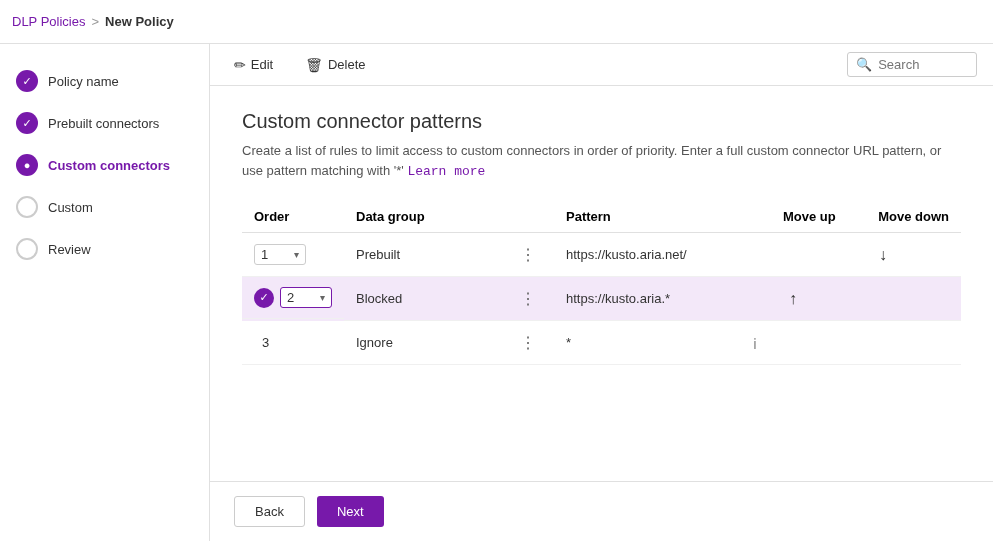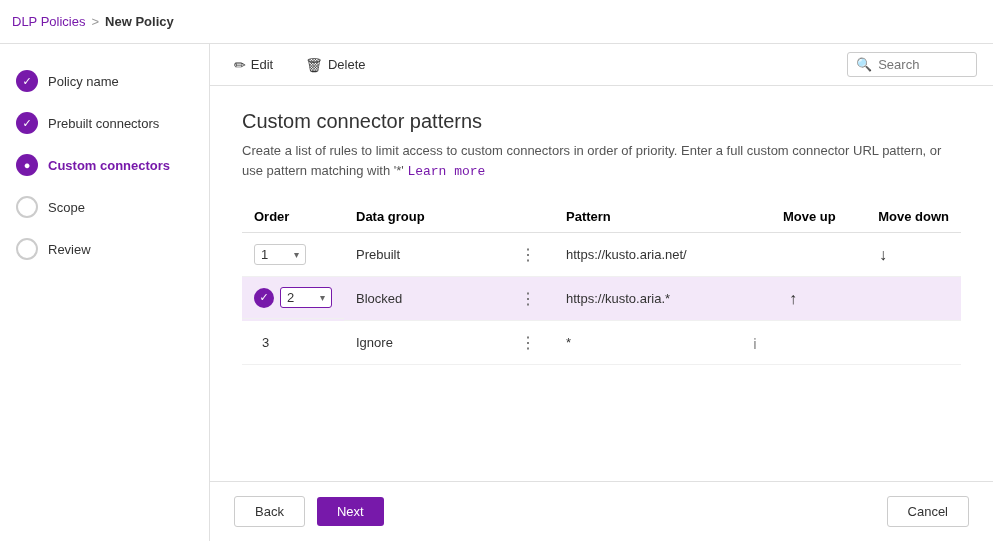--- a/index.html
+++ b/index.html
@@ -193,21 +193,20 @@
       color: #fff;
       display: flex;
       align-items: center;
       justify-content: center;
       font-size: 11px;
     }
 
     
     .bottom-bar {
       display: flex;
-      align-items: center;
       padding: 14px 24px;
       border-top: 1px solid #e0e0e0;
       gap: 12px;
     }
     .btn-back {
       padding: 7px 20px;
       border: 1px solid #ccc;
       background: #fff;
       border-radius: 3px;
       cursor: pointer;
@@ -253,21 +252,21 @@
     <div class="sidebar-item">
       <div class="step-icon completed">✓</div>
       <span>Prebuilt connectors</span>
     </div>
     <div class="sidebar-item active">
       <div class="step-icon active">●</div>
       <span>Custom connectors</span>
     </div>
     <div class="sidebar-item">
       <div class="step-icon pending"></div>
-      <span>Scope</span>
+      <span>Custom</span>
     </div>
     <div class="sidebar-item">
       <div class="step-icon pending"></div>
       <span>Review</span>
     </div>
   </nav>
 
   <div class="content-area">
 
     <div class="toolbar">
@@ -361,16 +360,15 @@
             <td></td>
             <td></td>
           </tr>
         </tbody>
       </table>
     </div>
 
     <div class="bottom-bar">
       <button class="btn-back">Back</button>
       <button class="btn-next">Next</button>
-      <button class="btn-cancel">Cancel</button>
     </div>
   </div>
 </div>
 
 </body></html>

